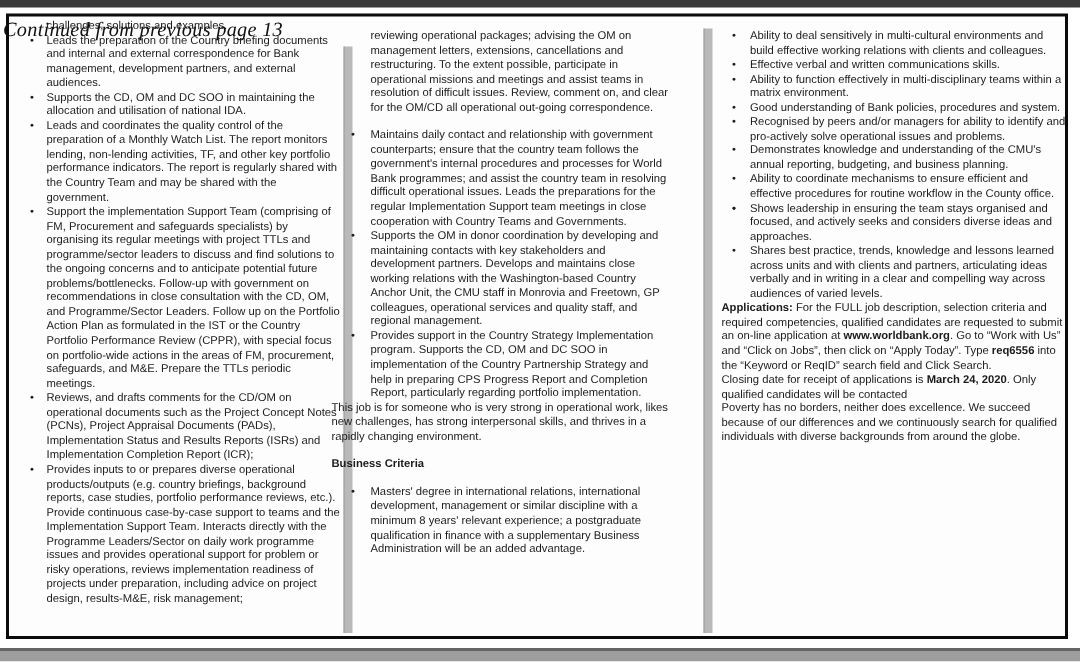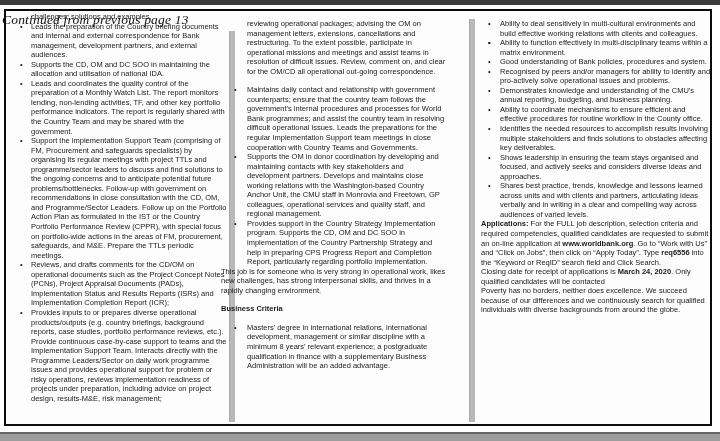--- a/index.html
+++ b/index.html
@@ -66,27 +66,27 @@
   <div class="bullet gap"><span class="mk">•</span><span>Maintains daily contact and relationship with government counterparts; ensure that the country team follows the government's internal procedures and processes for World Bank programmes; and assist the country team in resolving difficult operational issues. Leads the preparations for the regular Implementation Support team meetings in close cooperation with Country Teams and Governments.</span></div>
   <div class="bullet"><span class="mk">•</span><span>Supports the OM in donor coordination by developing and maintaining contacts with key stakeholders and development partners. Develops and maintains close working relations with the Washington-based Country Anchor Unit, the CMU staff in Monrovia and Freetown, GP colleagues, operational services and quality staff, and regional management.</span></div>
   <div class="bullet"><span class="mk">•</span><span>Provides support in the Country Strategy Implementation program. Supports the CD, OM and DC SOO in implementation of the Country Partnership Strategy and help in preparing CPS Progress Report and Completion Report, particularly regarding portfolio implementation.</span></div>
   <div class="para gap">This job is for someone who is very strong in operational work, likes new challenges, has strong interpersonal skills, and thrives in a rapidly changing environment.</div>
   <div class="heading">Business Criteria</div>
   <div class="bullet gap"><span class="mk">•</span><span>Masters' degree in international relations, international development, management or similar discipline with a minimum 8 years' relevant experience; a postgraduate qualification in finance with a supplementary Business Administration will be an added advantage.</span></div>
 </div>
 
 <div class="col col3">
   <div class="bullet"><span class="mk">•</span><span>Ability to deal sensitively in multi-cultural environments and build effective working relations with clients and colleagues.</span></div>
-  <div class="bullet"><span class="mk">•</span></div>
+  <div class="bullet"><span class="mk">•</span><span>Effective verbal and written communications skills.</span></div>
   <div class="bullet"><span class="mk">•</span><span>Ability to function effectively in multi-disciplinary teams within a matrix environment.</span></div>
   <div class="bullet"><span class="mk">•</span><span>Good understanding of Bank policies, procedures and system.</span></div>
   <div class="bullet"><span class="mk">•</span><span>Recognised by peers and/or managers for ability to identify and pro-actively solve operational issues and problems.</span></div>
   <div class="bullet"><span class="mk">•</span><span>Demonstrates knowledge and understanding of the CMU's annual reporting, budgeting, and business planning.</span></div>
   <div class="bullet"><span class="mk">•</span><span>Ability to coordinate mechanisms to ensure efficient and effective procedures for routine workflow in the County office.</span></div>
-  <div class="bullet"><span class="mk">•</span><span>Identifies the needed resources to accomplish results involving multiple stakeholders and finds solutions to obstacles affecting key deliverables.</span></div>
+  <div class="bullet"><span class="mk">•</span></div>
   <div class="bullet"><span class="mk">•</span><span>Shows leadership in ensuring the team stays organised and focused, and actively seeks and considers diverse ideas and approaches.</span></div>
   <div class="bullet"><span class="mk">•</span><span>Shares best practice, trends, knowledge and lessons learned across units and with clients and partners, articulating ideas verbally and in writing in a clear and compelling way across audiences of varied levels.</span></div>
 
   <div class="para gap">
     <span class="bold">Applications:</span><span> For the FULL job description, selection criteria and required competencies, qualified candidates are requested to submit an on-line application at </span><span class="bold">www.worldbank.org</span><span>. Go to “Work with Us” and “Click on Jobs”, then click on “Apply Today”. Type </span><span class="bold">req6556</span><span> into the “Keyword or ReqID” search field and Click Search.</span>
   </div>
 
   <div class="para gap">
     <span>Closing date for receipt of applications is </span><span class="bold">March 24, 2020</span><span>. Only qualified candidates will be contacted</span>
   </div>

